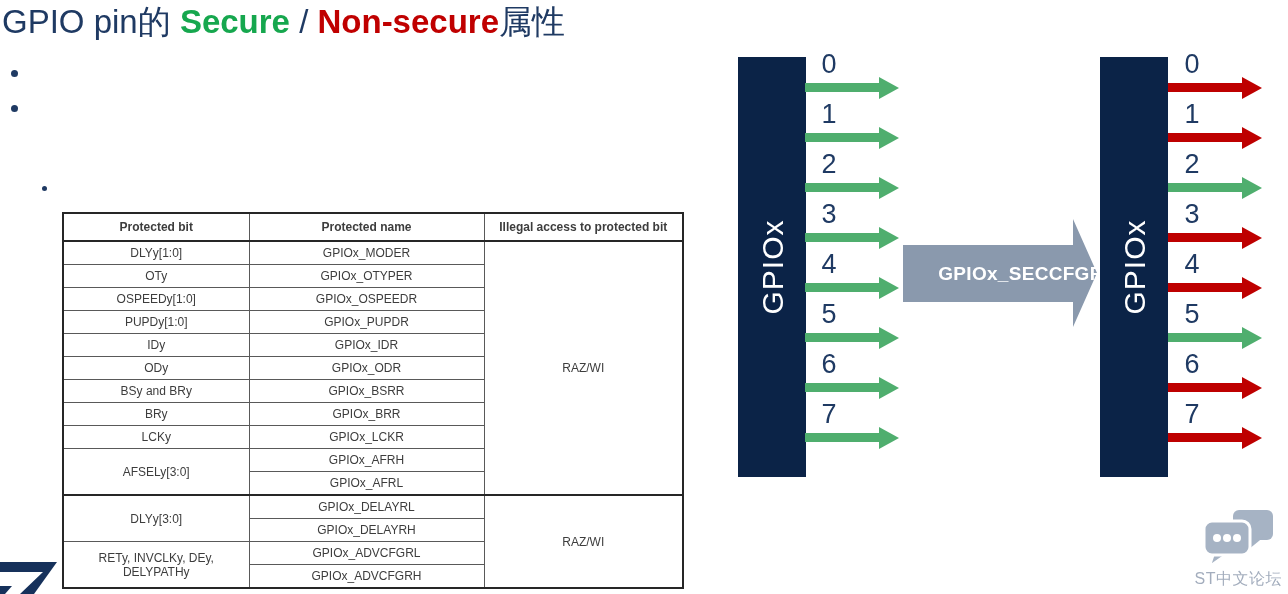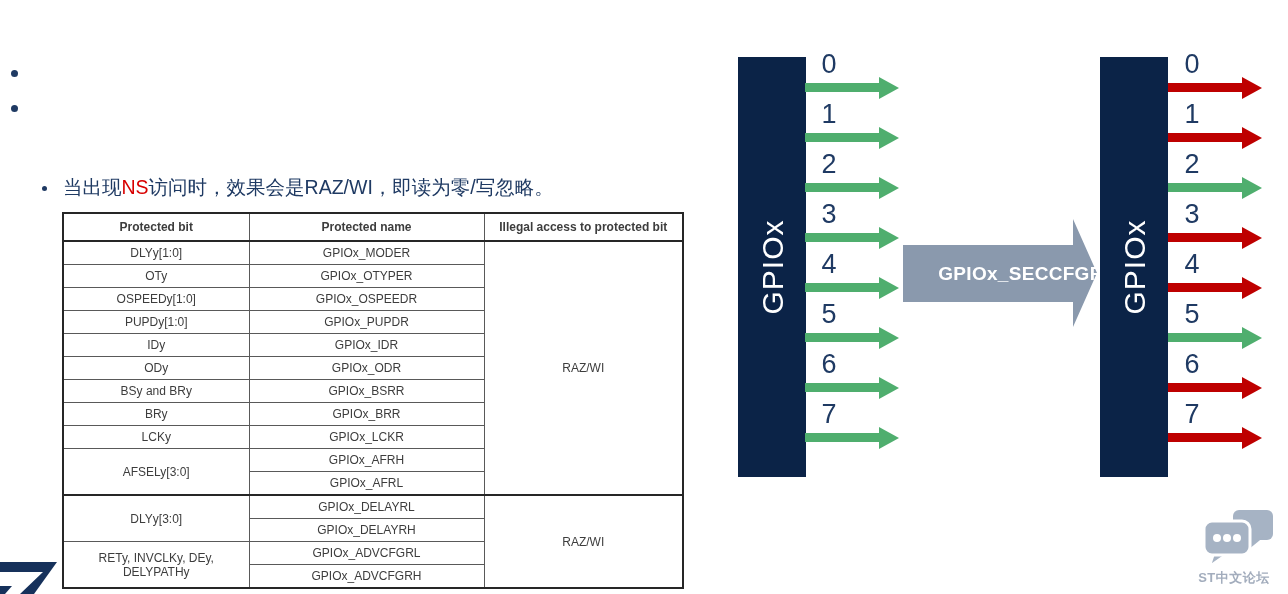--- a/index.html
+++ b/index.html
@@ -62,35 +62,37 @@
                    border-top:11px solid transparent;border-bottom:11px solid transparent;border-left:20px solid #000;}
 
   .seccfgr-svg{position:absolute;left:900px;top:215px;width:210px;height:115px;}
   .seccfgr-label{position:absolute;left:903px;top:245px;width:172px;height:57px;
                  display:flex;align-items:center;justify-content:center;
                  color:#ffffff;font-size:19px;font-weight:700;letter-spacing:0.3px;padding-left:32px;}
 
   
   .st-logo-svg{position:absolute;left:0;top:557px;width:70px;height:37px;}
   .forum-icon-svg{position:absolute;left:1203px;top:508px;width:74px;height:60px;}
-  .forum-label{position:absolute;left:1186px;top:569px;width:96px;text-align:center;
-               font-size:13px;color:#A3ADBD;letter-spacing:0.5px;white-space:nowrap;font-weight:bold;}
+  .forum-label{position:absolute;left:1186px;top:569px;width:96px;text-align:right;
+               font-size:16px;color:#A3ADBD;letter-spacing:0.5px;white-space:nowrap;}
 </style>
 </head>
 <body>
 
 <div class="slide">
 
+  <div class="title">
+    <span>GPIO pin的 </span><span class="t-green">Secure</span><span> / </span><span class="t-red">Non-secure</span><span>属性</span>
+  </div>
 
   <div class="dot d1"></div>
 
   <div class="dot d2"></div>
 
   <div class="dot d3"></div>
-  <div class="subbullet"><span>当出现</span><span class="c-red">NS</span><span>访问时，效果会是RAZ/WI，即读为零/写忽略。</span></div>
 
   <table class="reg-table">
     <colgroup>
         <col class="col-bit">
         <col class="col-reg">
         <col class="col-ill">
       </colgroup>
     <thead>
       <tr>
         <th>Protected bit</th>

